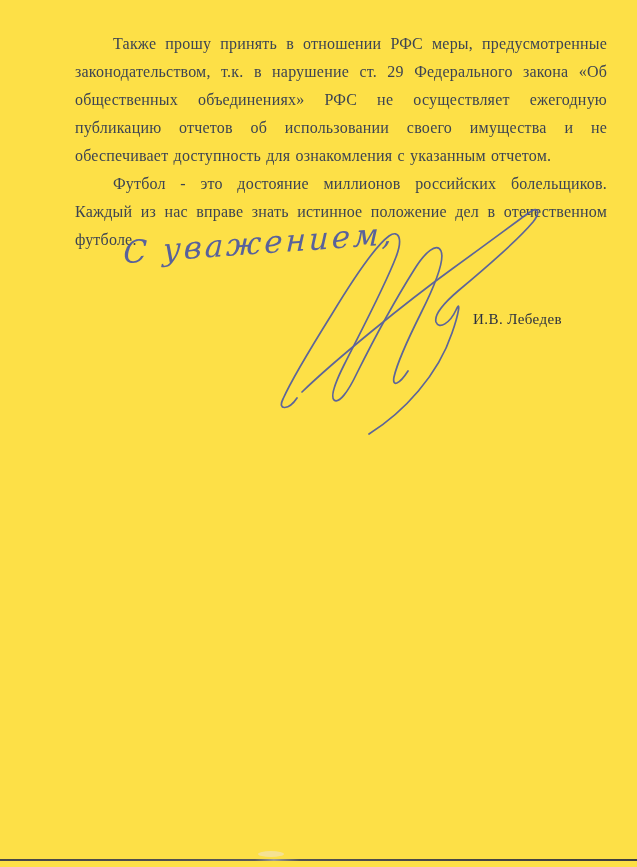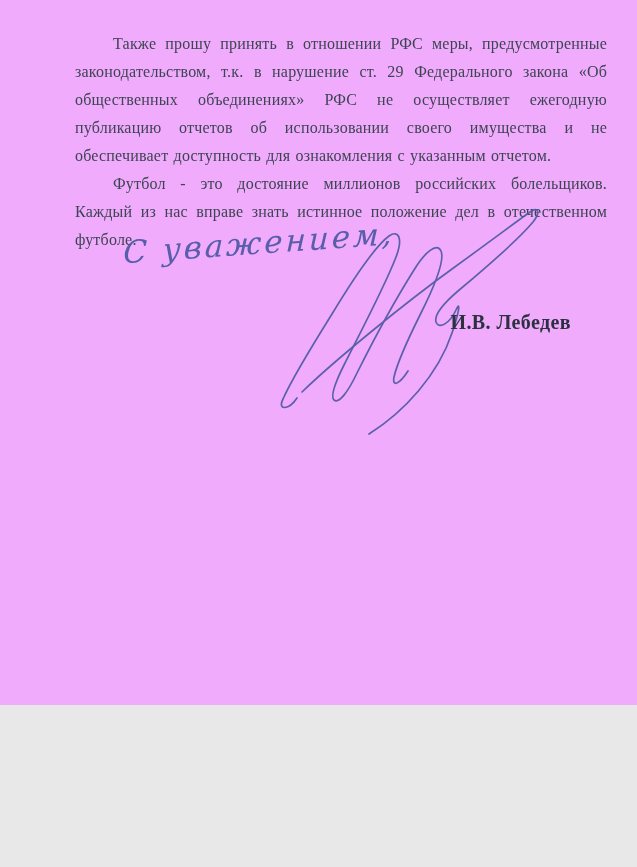--- a/index.html
+++ b/index.html
@@ -4,23 +4,23 @@
 <style>
   html, body {
     margin: 0;
     padding: 0;
     background: #e8e8e8;
     font-family: "Liberation Serif", serif;
   }
   .page {
     position: relative;
     width: 637px;
-    height: 705px;
+    height: 867px;
     margin: 0 auto;
-    background: #f0abfc;
+    background: #fde047;
     overflow: hidden;
     color: #3d4452;
   }
   .body-text {
     position: absolute;
     top: 30px;
     left: 75px;
     width: 532px;
     font-size: 16px;
     line-height: 28px;
@@ -54,25 +54,24 @@
     width: 637px;
     height: 867px;
     pointer-events: none;
   }
   .signatory-name {
     position: absolute;
     top: 311px;
     left: 0;
     width: 562px;
     text-align: right;
-    font-weight: bold;
-    font-size: 20px;
+    font-weight: normal;
+    font-size: 15px;
     letter-spacing: 0.4px;
     color: #2c3140;
-    margin-left: 9px;
   }
   .scan-edge-line {
     position: absolute;
     top: 859px;
     left: 0;
     width: 637px;
     height: 2px;
     background: linear-gradient(to right,
       #474747 0%, #4f4f4f 25%, #5a5a5a 40%,
       #9a9a96 43%, #525252 47%, #454545 75%, #3f3f3f 100%);

